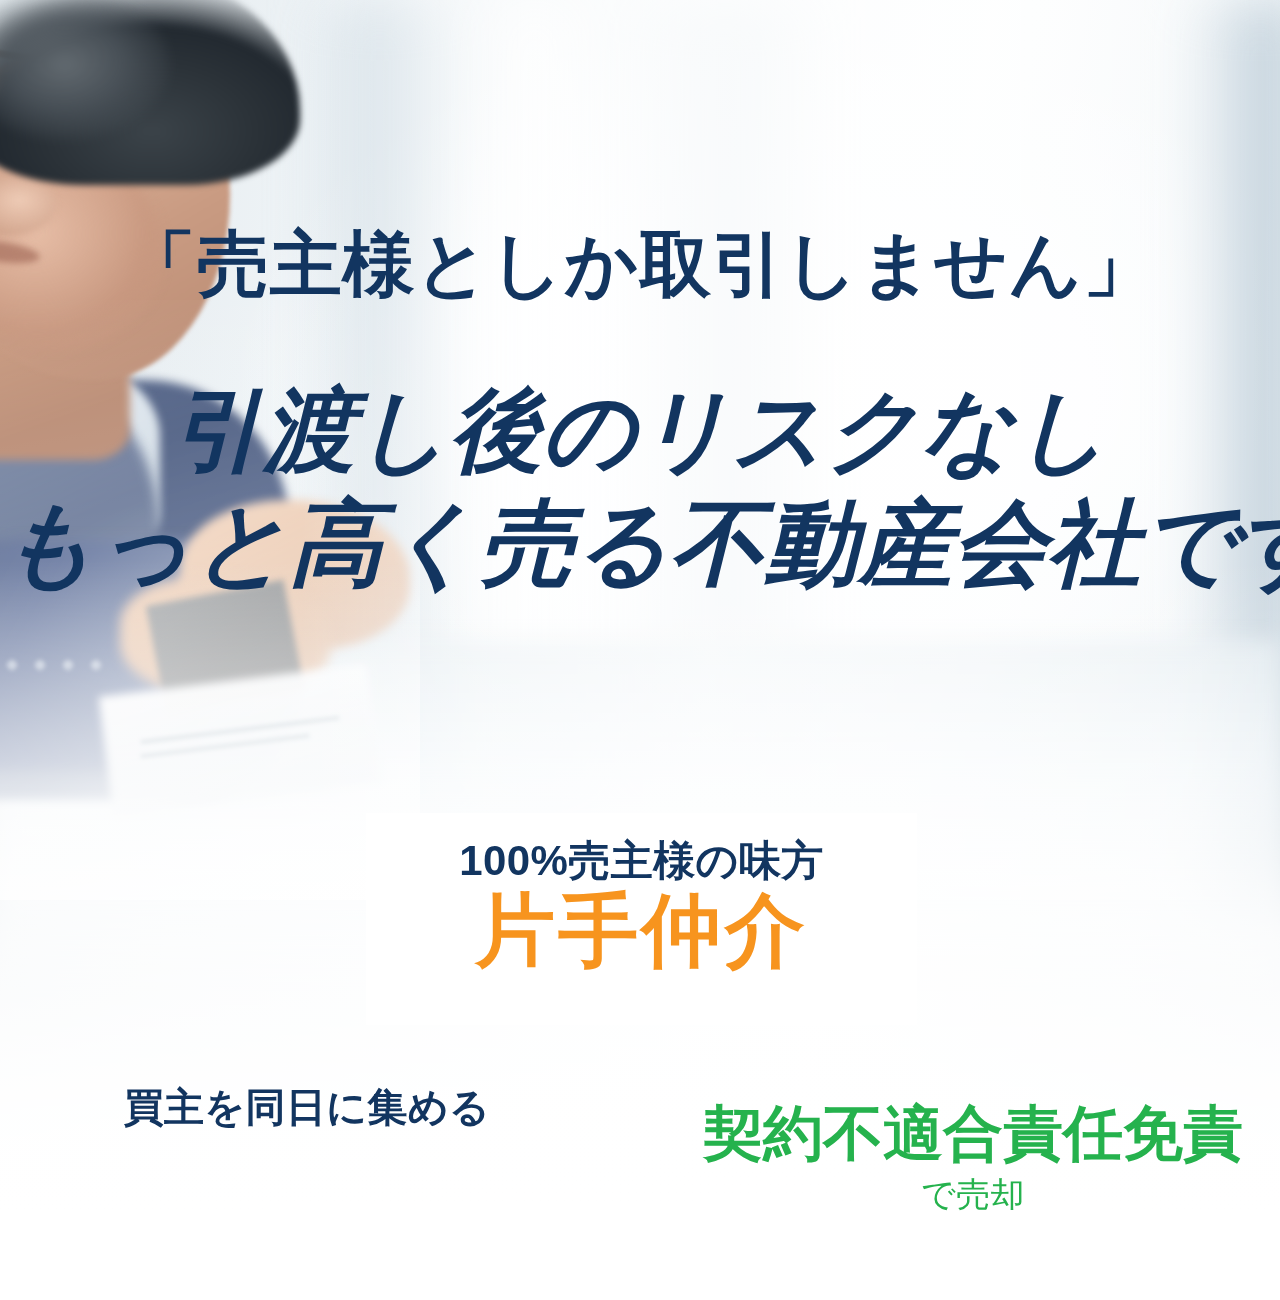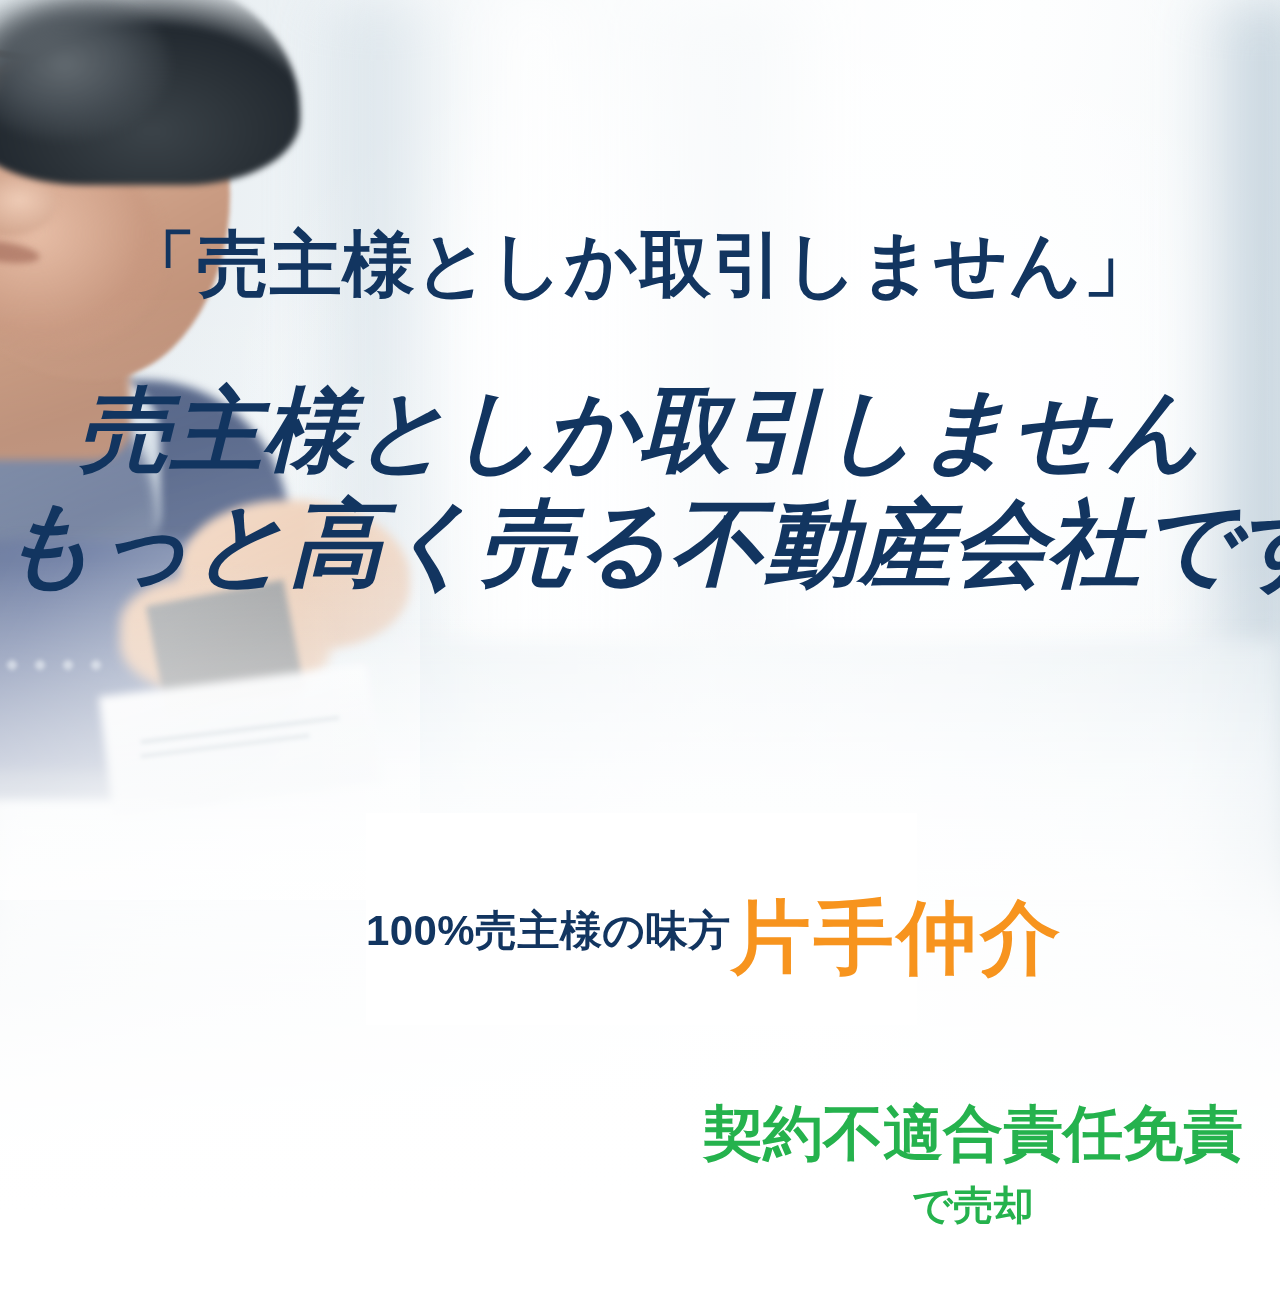--- a/index.html
+++ b/index.html
@@ -263,40 +263,40 @@
   .headline .l1 { font-size:92px; letter-spacing:.004em; }
   .headline .l2 { font-size:94px; letter-spacing:.002em; margin-top:14px; }
 
   
   .feature-card {
     position:absolute;
     left:366px; top:813px;
     width:551px; height:212px;
     background:#ffffff;
     display:flex;
-    flex-direction:row;
+    flex-direction:column;
     align-items:center;
     justify-content:flex-start;
     padding-top:25px;
   }
   .feature-card .fc-sub {
     font-size:42px;
     font-weight:700;
     color:#123560;
     letter-spacing:.01em;
     line-height:1.1;
     white-space:nowrap;
   }
   .feature-card .fc-main {
     font-size:80px;
     font-weight:700;
     color:#F7941E;
     letter-spacing:.04em;
     line-height:1.12;
-    margin-top:12px;
+    margin-top:2px;
     white-space:nowrap;
   }
 
   
   .benefits {
     position:absolute;
     left:0; top:1085px; width:1280px; height:215px;
     display:flex;
   }
   .benefit { flex:1; text-align:center; }
@@ -323,26 +323,26 @@
   .b-main-green {
     font-size:60px;
     font-weight:700;
     color:#25B24D;
     letter-spacing:.0em;
     line-height:1.1;
     margin-top:16px;
     white-space:nowrap;
   }
   .b-tail-green {
-    font-size:40px;
-    font-weight:700;
+    font-size:34px;
+    font-weight:400;
     color:#25B24D;
     letter-spacing:.01em;
     line-height:1.2;
-    margin-top:14px;
+    margin-top:7px;
     white-space:nowrap;
   }
 </style>
 </head>
 <body>
 
 <div class="stage">
 
   <div class="photo-layer">
     <div class="room-wash"></div>
@@ -382,32 +382,33 @@
     <div class="fade-left-soft"></div>
     <div class="fade-right"></div>
     <div class="fade-bottom"></div>
   </div>
 
   <div class="content">
 
     <div class="kicker">「売主様としか取引しません」</div>
 
     <div class="headline">
-      <span class="h-line l1">売主様としか取引しません</span>
+      <span class="h-line l1">引渡し後のリスクなし</span>
       <span class="h-line l2">もっと高く売る不動産会社です</span>
     </div>
 
     <div class="feature-card">
       <div class="fc-sub">100%売主様の味方</div>
       <div class="fc-main">片手仲介</div>
     </div>
 
     <div class="benefits">
 
       <div class="benefit left">
+        <div class="b-sub">買主を同日に集める</div>
       </div>
 
       <div class="benefit right">
         <div class="b-main-green">契約不適合責任免責</div>
         <div class="b-tail-green">で売却</div>
       </div>
 
     </div>
   </div>
 </div>

